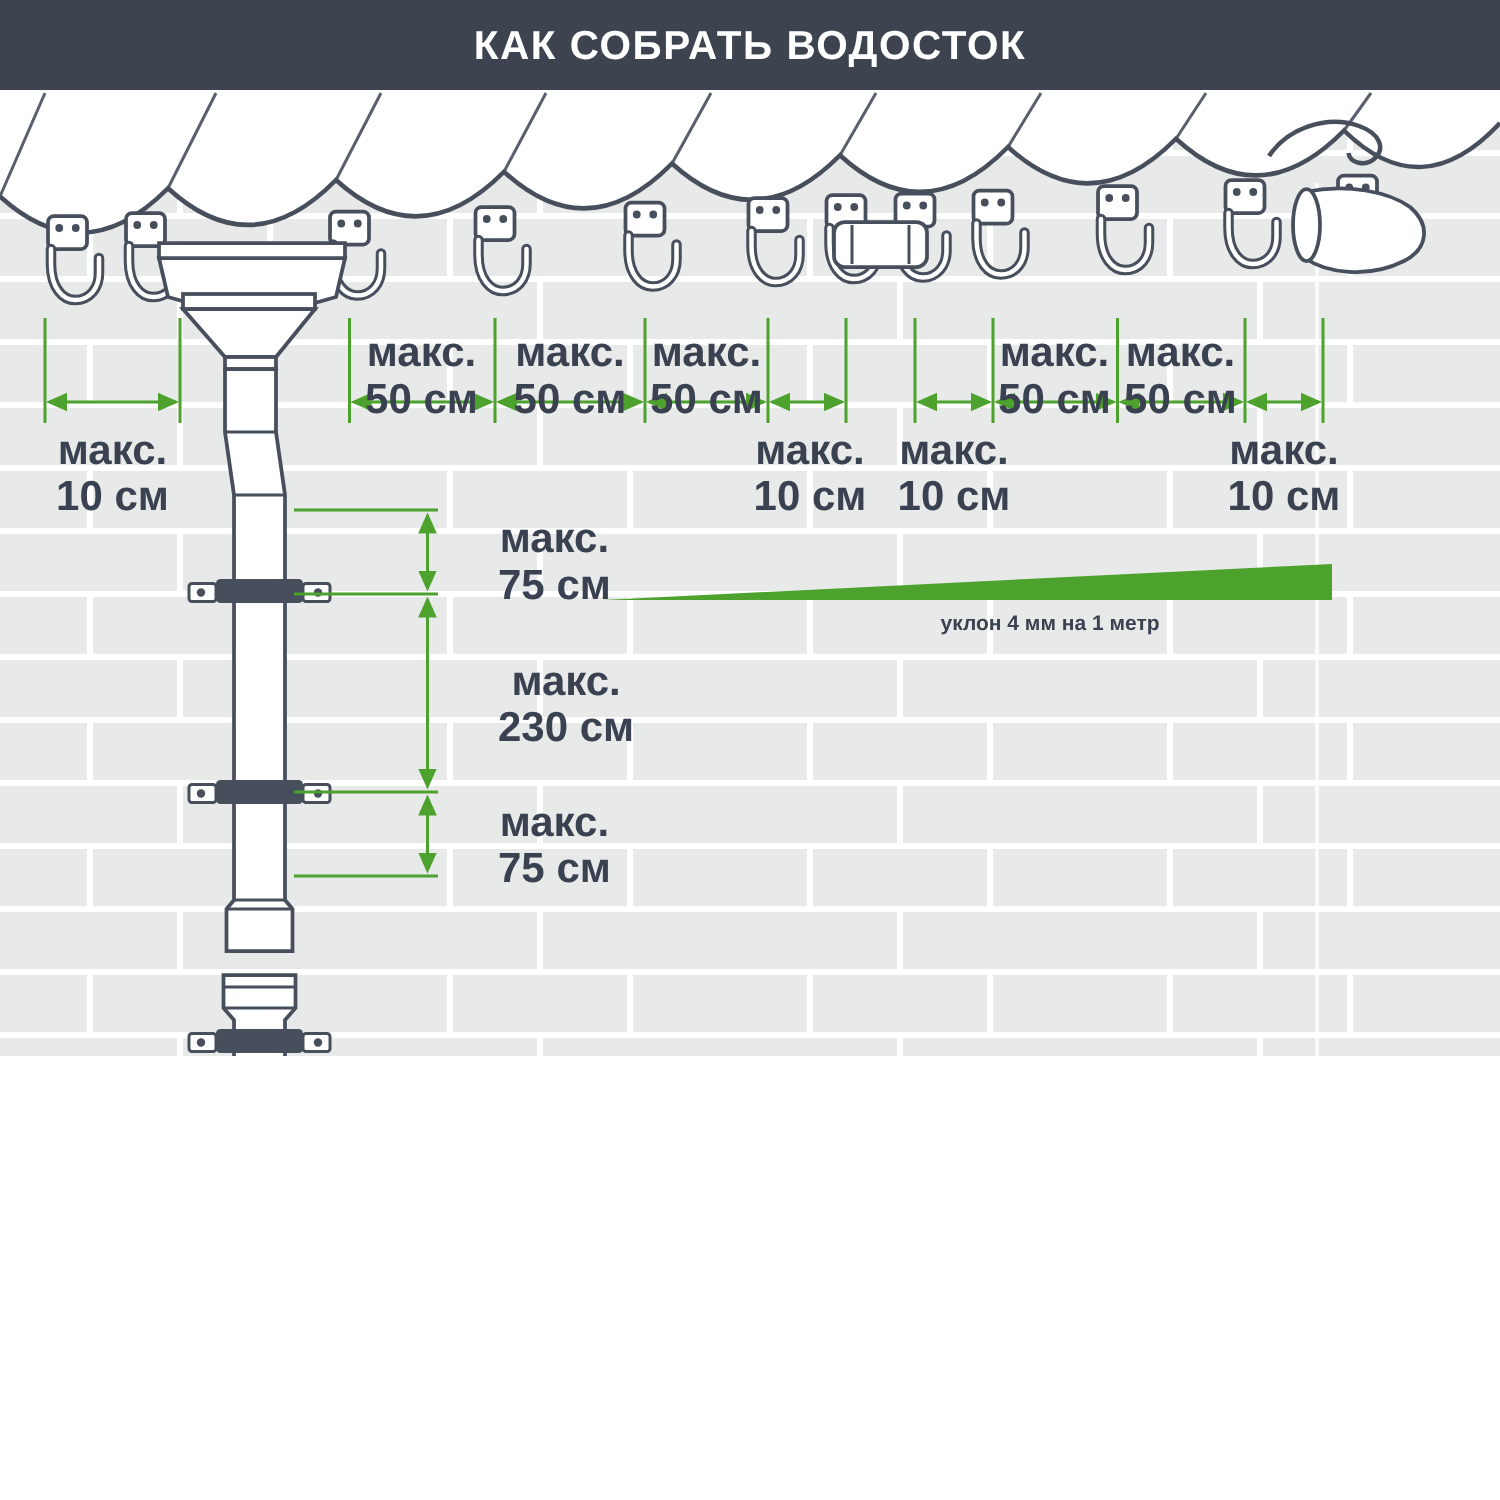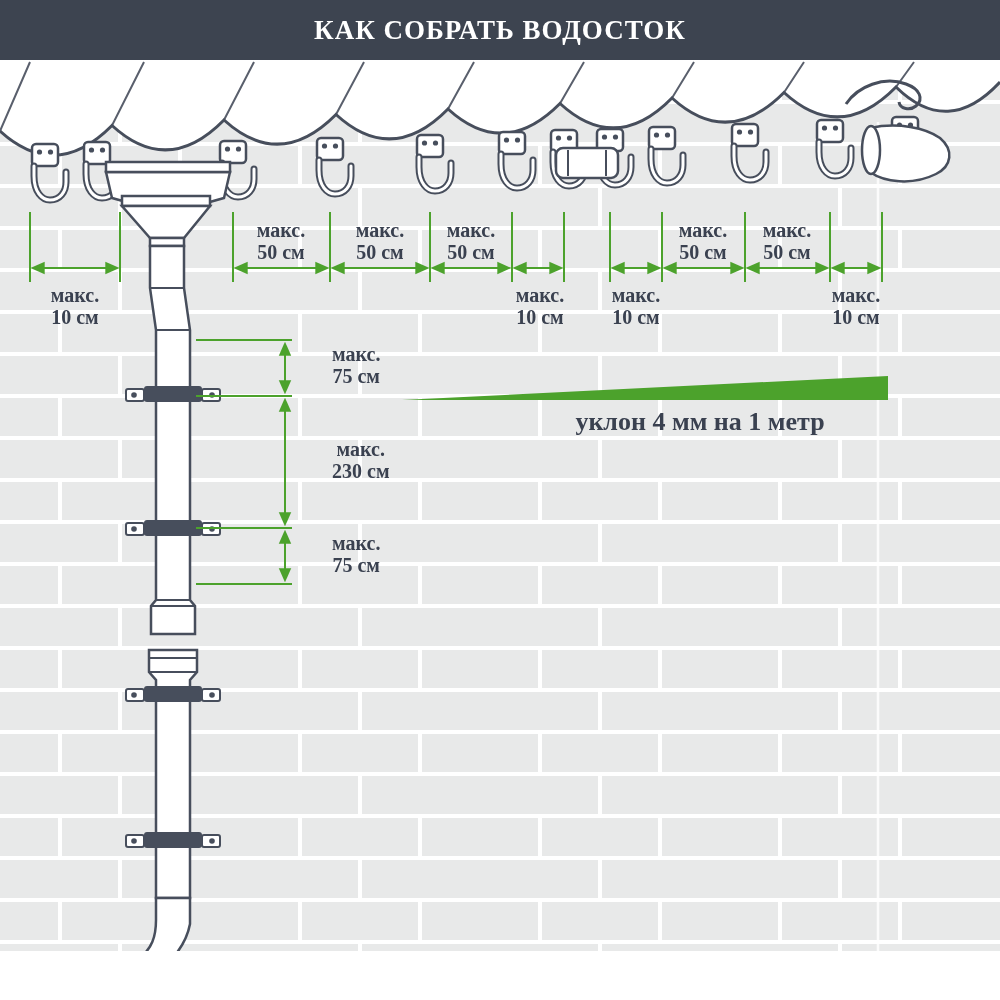--- a/index.html
+++ b/index.html
@@ -1,37 +1,37 @@
 <!DOCTYPE html>
 <html style="--header-bg: #3d4450; --accent-green: #4ca22c; --outline: #474e5c; --grass: #1f3d1f; --brick: #e8e9e9; --label-text: #3a4150;"><head>
 <meta charset="utf-8">
 <style>
   html,body { margin:0; padding:0; }
   .page {
-    position:relative; width:1000px; height:951px; overflow:hidden;
-    background:#f97316; font-family:Liberation Serif, serif;
+    position:relative; width:1000px; height:704px; overflow:hidden;
+    background:#f97316; font-family:Liberation Sans, sans-serif;
   }
   .header {
     position:absolute; top:0; left:0; right:0; height:60px;
     background:var(--header-bg,#3d4450);
     display:flex; align-items:center; justify-content:center; z-index:5;
   }
   .header h1 {
     margin:0; color:#ffffff; font-size:27px; font-weight:700; letter-spacing:1px;
   }
   svg.scene { position:absolute; left:0; top:0; z-index:1; }
   .dim {
     position:absolute; z-index:4; transform:translateX(-50%);
-    text-align:center; font-size:20px; line-height:1.12; font-weight:700;
+    text-align:center; font-size:28px; line-height:1.12; font-weight:700;
     color:var(--label-text,#3a4150); white-space:nowrap;
   }
   .dim span { display:block; }
   .slope-label {
     position:absolute; z-index:4; transform:translateX(-50%);
-    font-size:26px; font-weight:700; color:var(--label-text,#3a4150); white-space:nowrap;text-align:right;
+    font-size:14px; font-weight:700; color:var(--label-text,#3a4150); white-space:nowrap;text-align:right;
   }
   
   .ol  { stroke:var(--outline,#474e5c); }
   .wfill { fill:#ffffff; }
   .nofill { fill:none; }
   .dk  { fill:var(--outline,#474e5c); }
   .gl  { stroke:var(--accent-green,#4ca22c); stroke-width:2; fill:none; }
   .gf  { fill:var(--accent-green,#4ca22c); }
 </style>
 </head>

